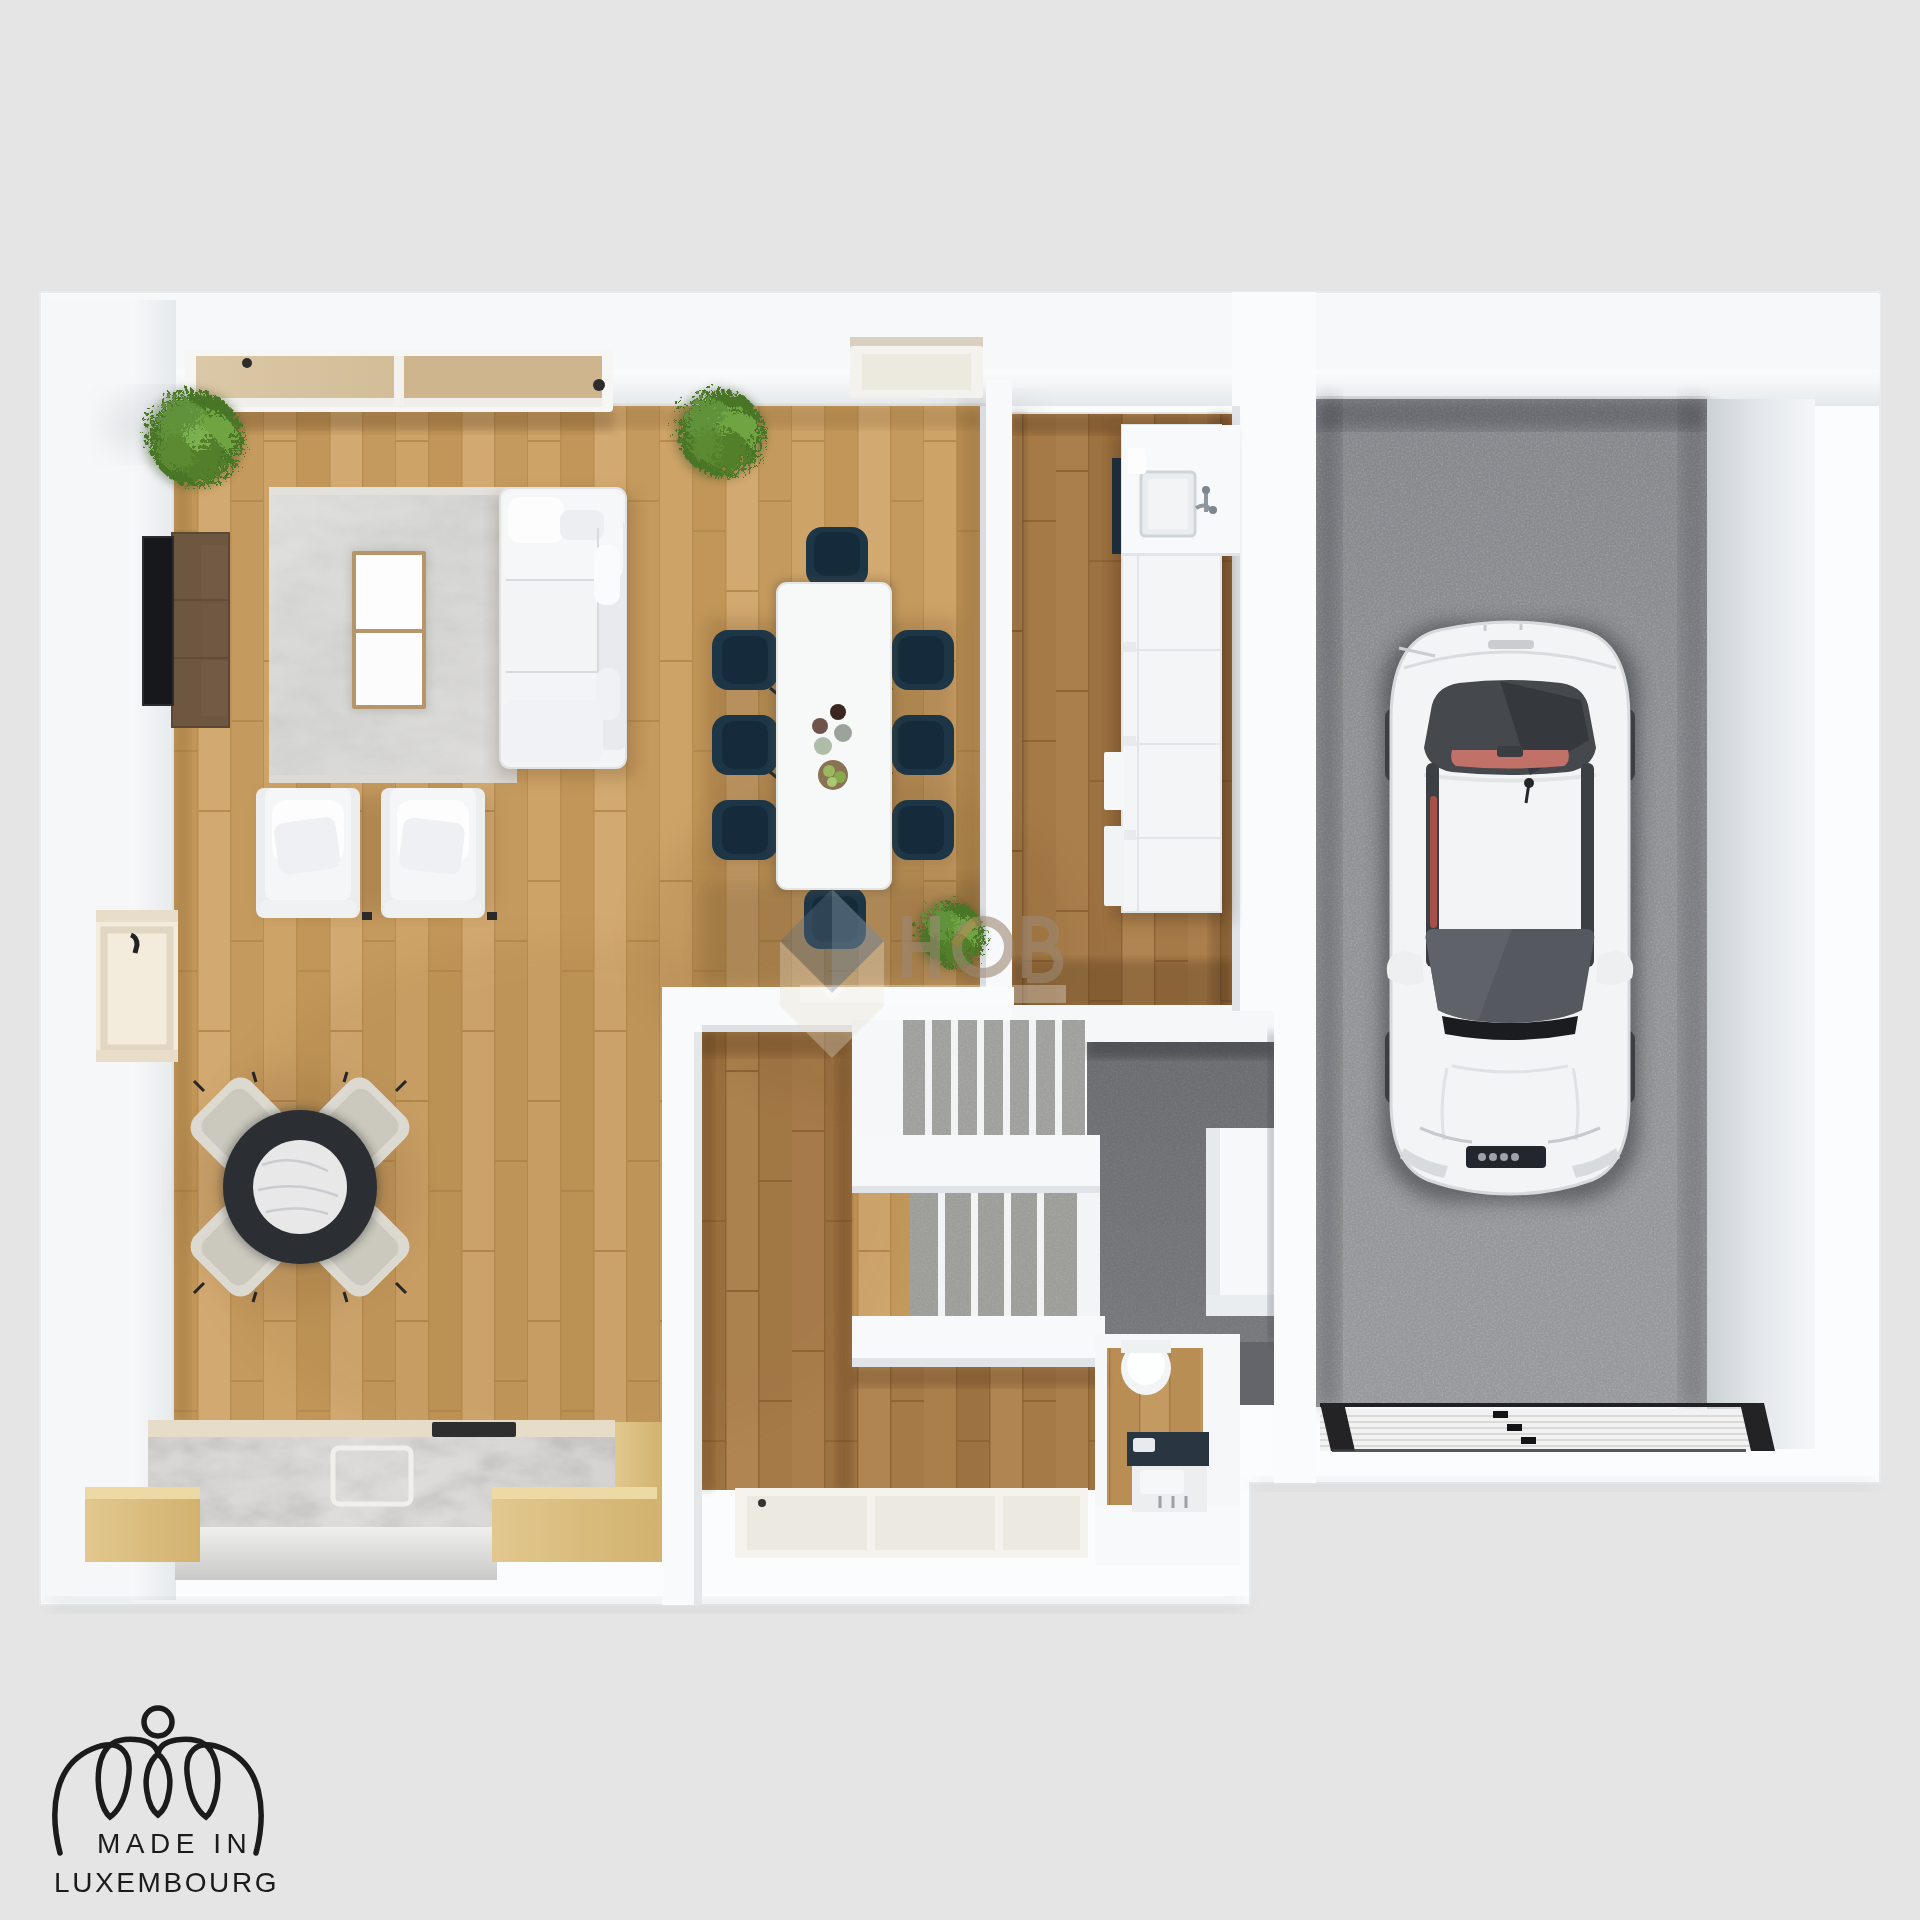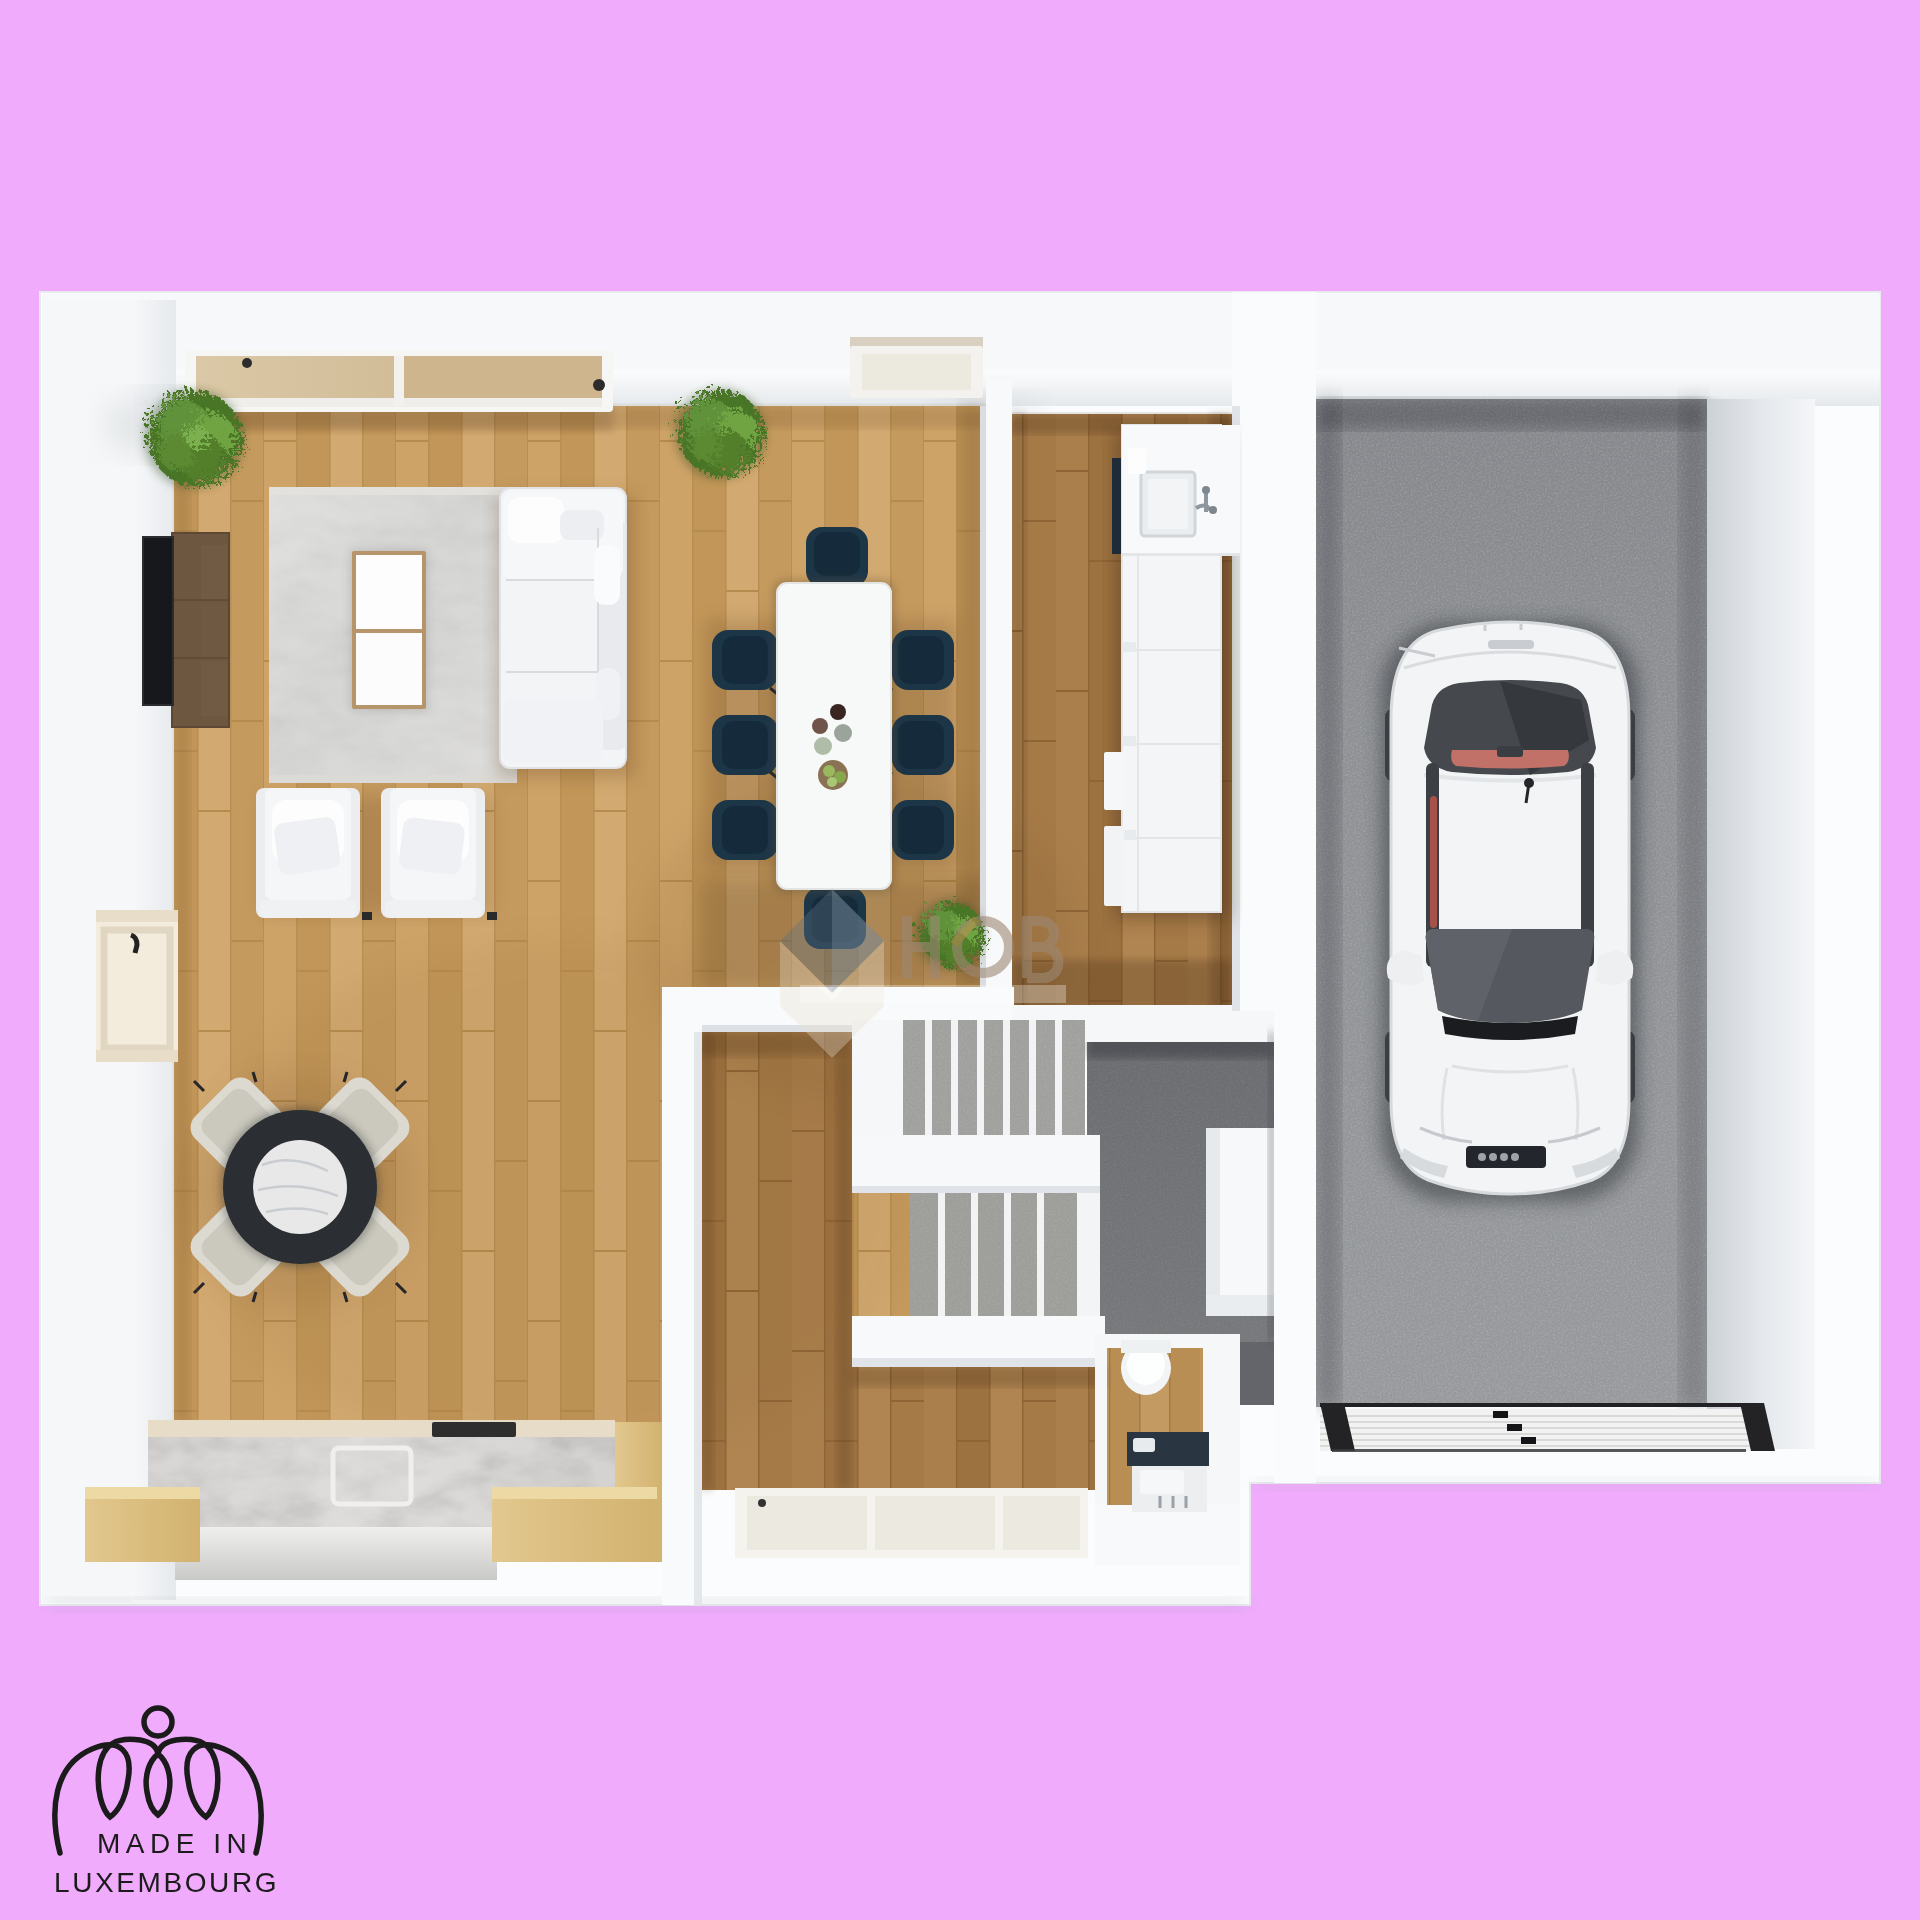--- a/index.html
+++ b/index.html
@@ -1,16 +1,16 @@
 <!DOCTYPE html>
 <html><head>
 <meta charset="utf-8">
 <style>
   html,body{margin:0;padding:0;background:#ffffff;}
-  #page{position:relative;width:1920px;height:1920px;background:#f0abfc;overflow:hidden;
+  #page{position:relative;width:1920px;height:1920px;background:#e5e5e5;overflow:hidden;
         font-family:"Liberation Sans", sans-serif;}
   svg{display:block;}
 </style>
 </head>
 <body>
 <div id="page">
 <svg width="1920" height="1920" viewBox="0 0 1920 1920" xmlns="http://www.w3.org/2000/svg">
 <defs>
 
   <pattern id="woodL" width="132" height="220" patternUnits="userSpaceOnUse">

